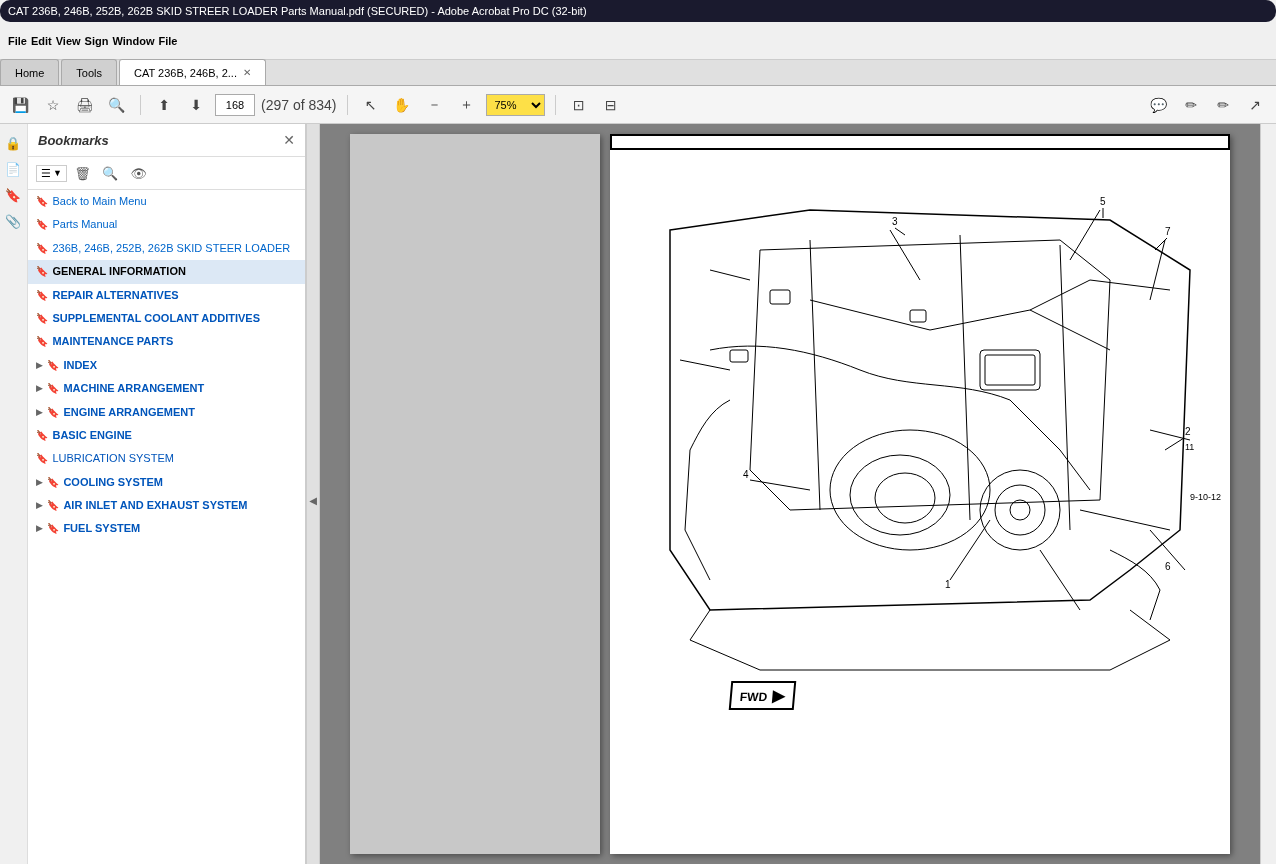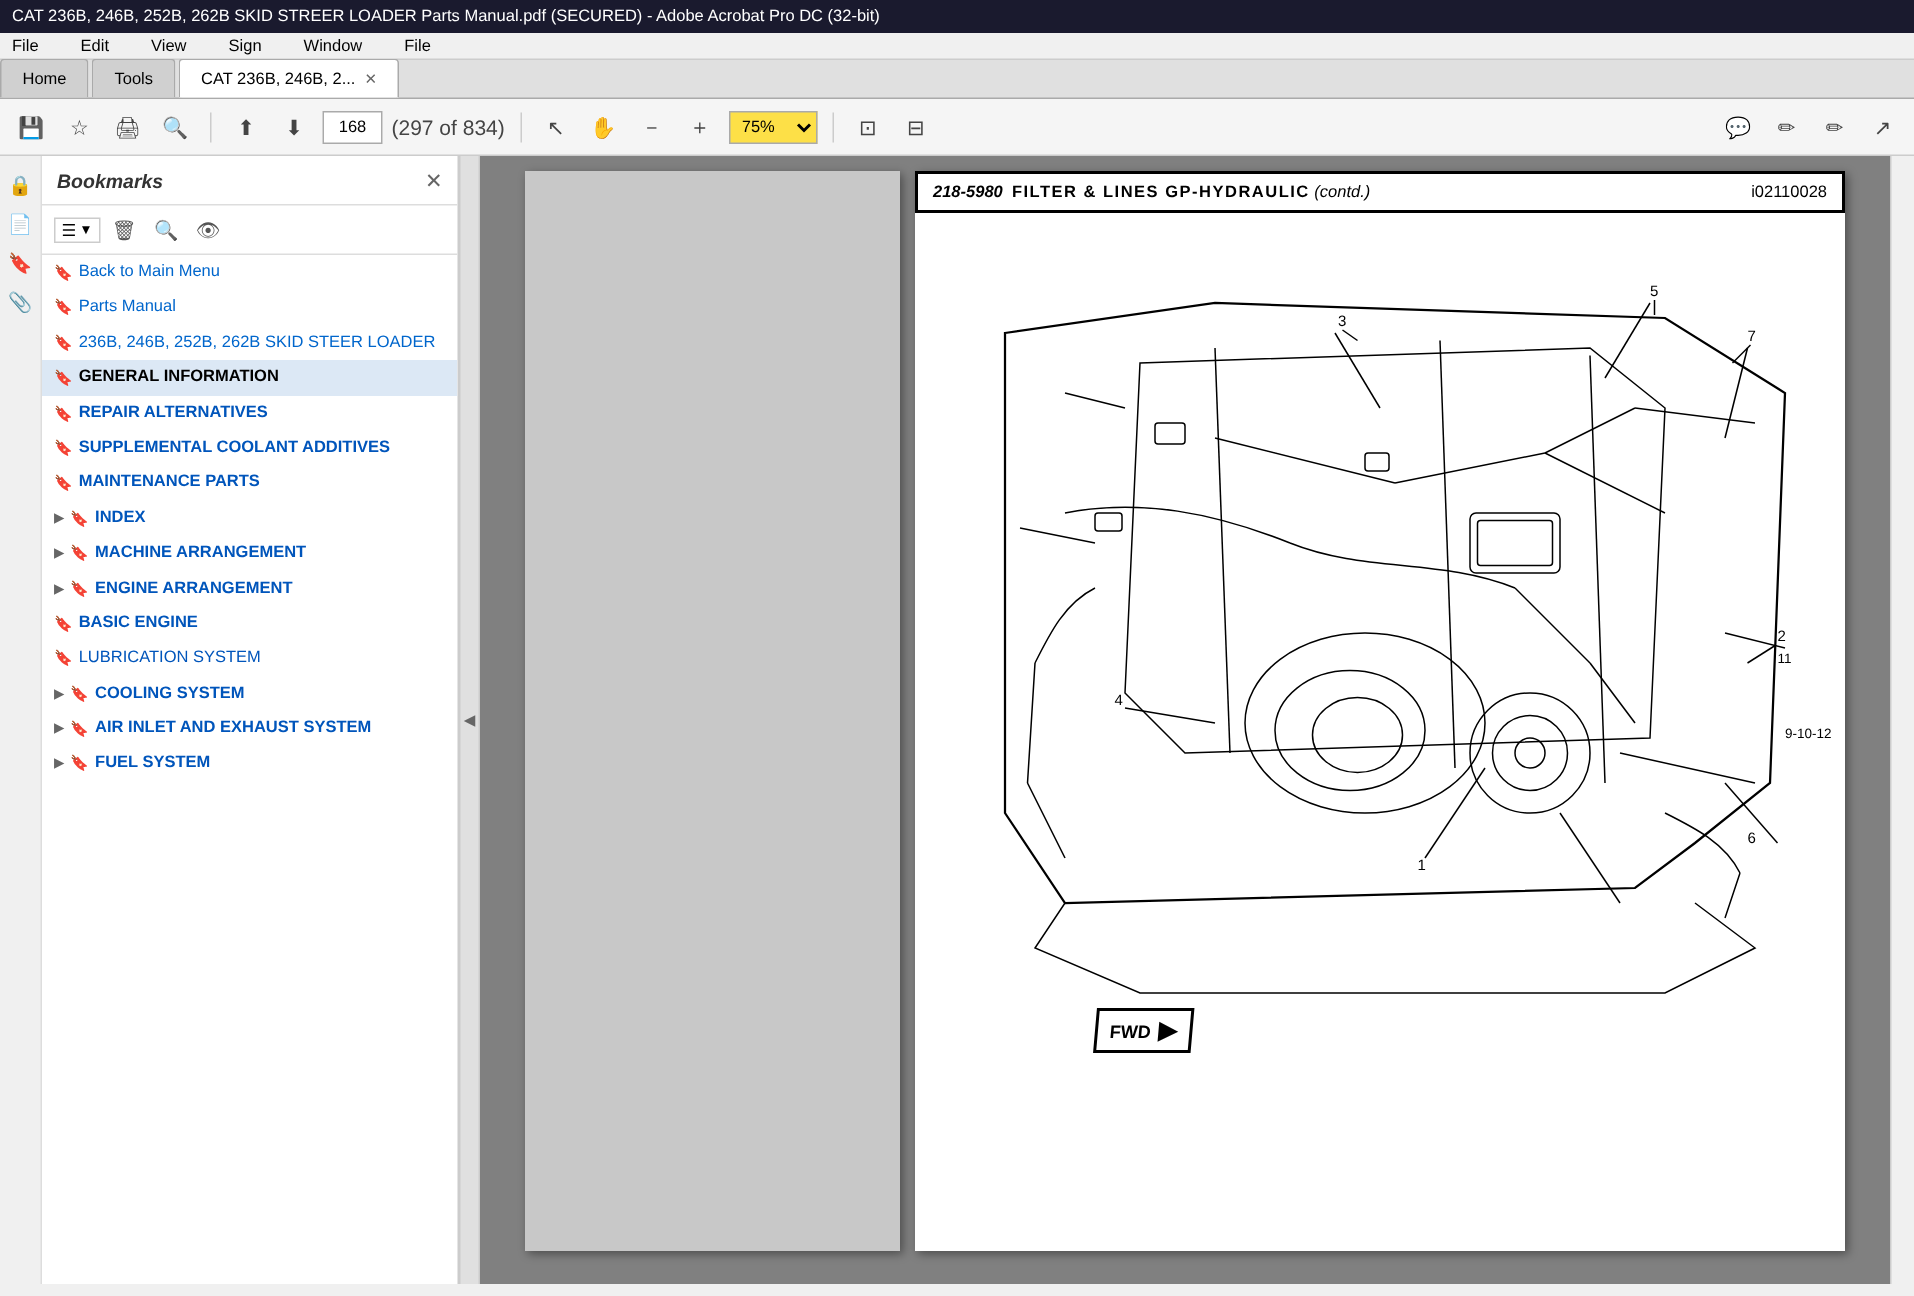--- a/index.html
+++ b/index.html
@@ -8,31 +8,33 @@
     
     .title-bar {
       background: #1a1a2e;
       color: white;
       padding: 4px 8px;
       font-size: 11px;
       display: flex;
       align-items: center;
       justify-content: space-between;
       height: 22px;
+      border-radius: 10px;
     }
 
     
     .menu-bar {
       background: #f0f0f0;
       border-bottom: 1px solid #ccc;
       padding: 2px 8px;
       display: flex;
-      gap: 28px;
-      height: 18px;
-      align-items: center;
+      gap: 4px;
+      height: 38px;
+      align-items: center;
+      font-weight: bold;
     }
     .menu-item {
       font-size: 11px;
       cursor: pointer;
       color: #000;
     }
 
     
     .tab-bar {
       background: #e0e0e0;
@@ -505,27 +507,20 @@
   </div>
 
   <div class="doc-area">
     <div class="page-container">
 
       <div class="pdf-page"></div>
 
       <div class="pdf-page-main">
 
         <div class="pdf-header">
-          <div style="width:100%; display:flex; justify-content:space-between; align-items:center; font-size:11px;">
-            <span>
-              <em><span style="font-weight:bold;">218-5980</span></em>
-              &nbsp;<span style="font-weight:bold;letter-spacing:1px;">FILTER &amp; LINES GP-HYDRAULIC</span>&nbsp;<em><span>(contd.)</span></em>
-            </span>
-            <span style="font-size:11px;">i02110028</span>
-          </div>
         </div>
 
         <div class="pdf-diagram">
           <svg class="diagram-svg" viewBox="0 0 620 580" xmlns="http://www.w3.org/2000/svg">
 
             <g fill="none" stroke="#000" stroke-width="1">
 
               <path d="M60,80 L200,60 L500,70 L580,120 L570,380 L520,420 L480,450 L100,460 L60,400 Z" stroke-width="1.5"></path>
 
               <path d="M150,100 L450,90 L500,130 L490,350 L180,360 L140,320 Z"></path>

